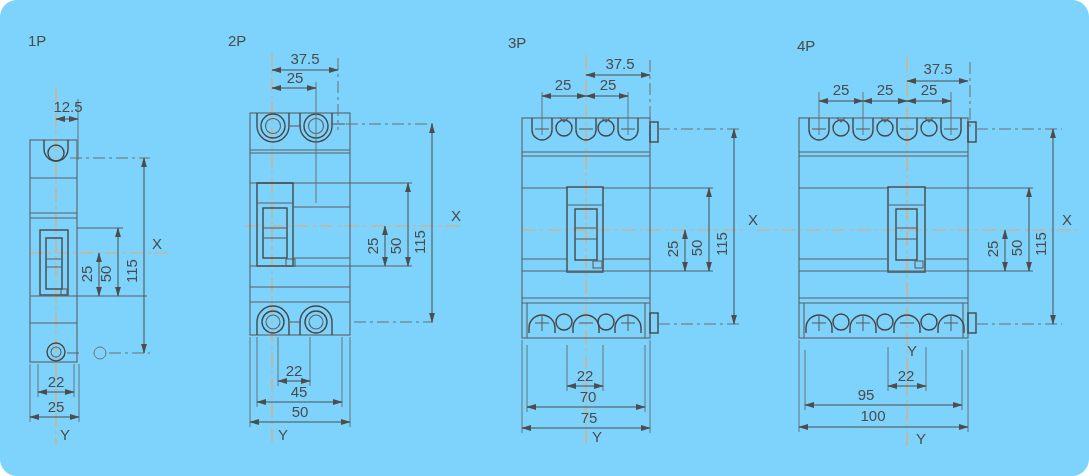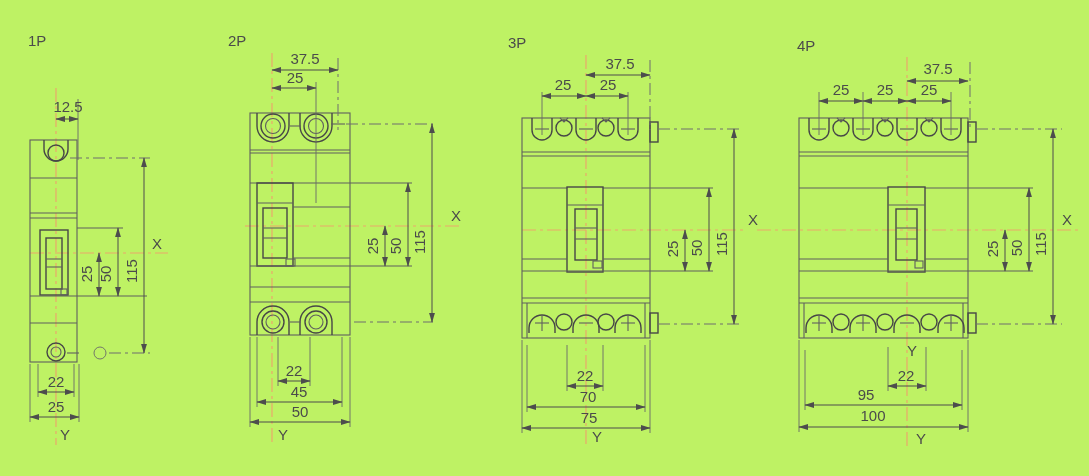--- a/index.html
+++ b/index.html
@@ -1,16 +1,16 @@
 <!DOCTYPE html>
 <html><head>
 <meta charset="utf-8">
 <style>
   html,body{margin:0;padding:0;background:#ffffff;}
-  .canvas{position:relative;width:1089px;height:476px;background:#bef264;overflow:hidden;}
+  .canvas{position:relative;width:1089px;height:476px;background:#7dd3fc;overflow:hidden;border-radius:17px;}
   svg text{font-family:"Liberation Sans","DejaVu Sans",sans-serif;fill:#4b4b4b;}
   .t{font-size:15px;}
   .tp{font-size:15px;}
   .ln{stroke:#5f5f5f;stroke-width:1.1;fill:none;}
   .ln2{stroke:#474747;stroke-width:1.4;fill:none;}
   .thin{stroke:#6a6a6a;stroke-width:0.9;fill:none;}
   .dim{stroke:#4d4d4d;stroke-width:1;fill:none;}
   .ext{stroke:#6a6a6a;stroke-width:0.9;fill:none;}
   .cl{stroke:#e9a86b;stroke-width:1.2;fill:none;stroke-dasharray:14 4 3 4;}
   .ax{stroke:#6f6f6f;stroke-width:1;fill:none;stroke-dasharray:12 4 3 4;}

